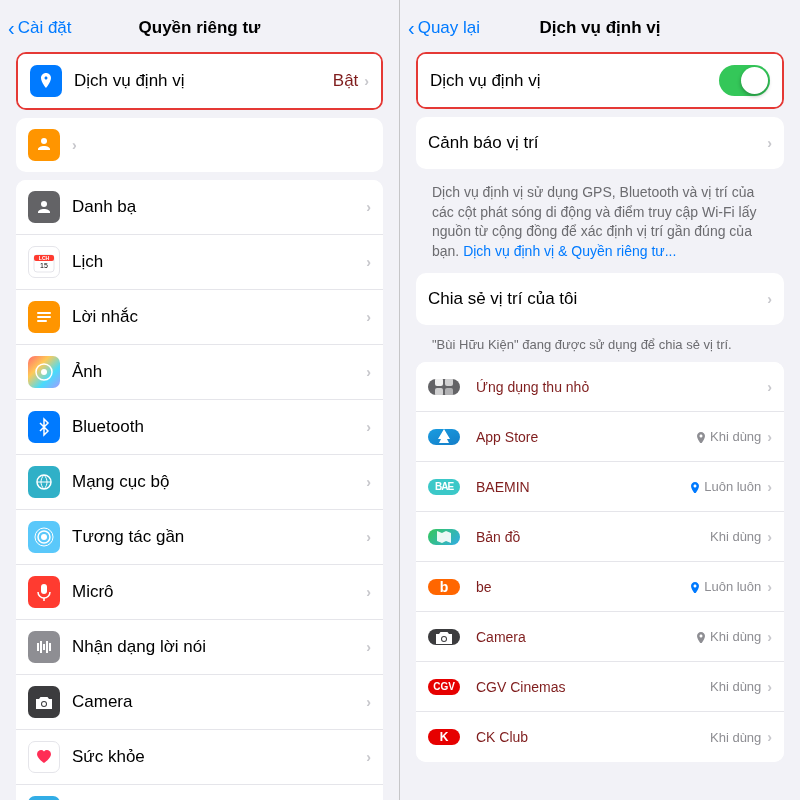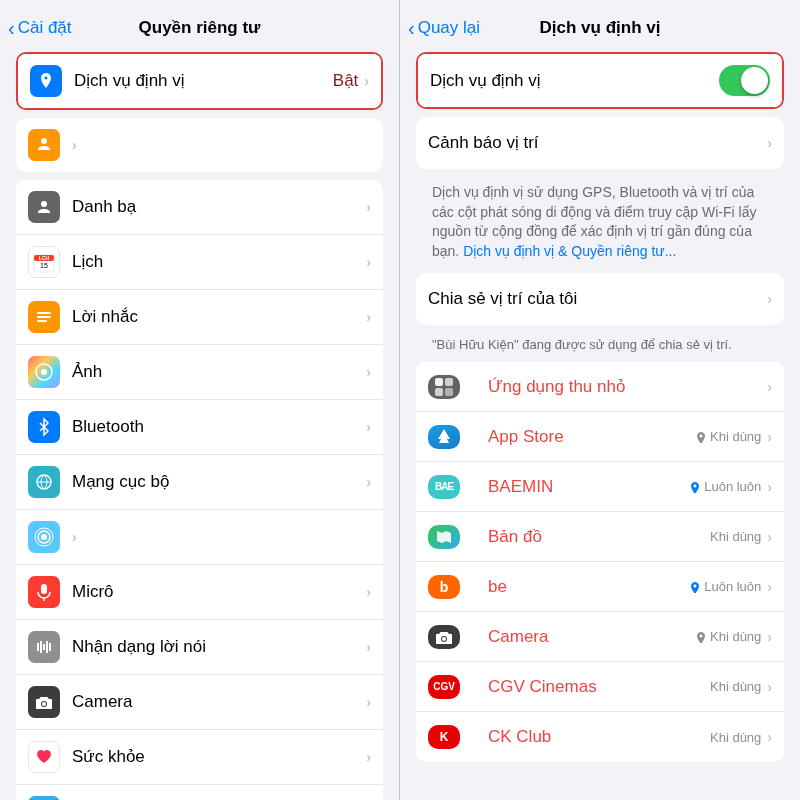--- a/index.html
+++ b/index.html
@@ -177,36 +177,36 @@
       cursor: pointer;
       min-height: 50px;
     }
 
     .app-item:last-child {
       border-bottom: none;
     }
 
     .app-icon-img {
       width: 32px;
-      height: 24px;
+      height: 16px;
       border-radius: 7px;
-      margin-right: 28px;
+      margin-right: 16px;
       flex-shrink: 0;
       display: flex;
       align-items: center;
       justify-content: center;
       font-size: 16px;
       font-weight: bold;
       color: white;
     }
 
     .app-name {
       flex: 1;
-      font-size: 17px;
-      color: #ef4444;
+      font-size: 14px;
+      color: #7f1d1d;
     }
 
     .app-status {
       font-size: 13px;
       color: #8e8e93;
       margin-right: 6px;
       display: flex;
       align-items: center;
       gap: 3px;
     }
@@ -328,20 +328,21 @@
       </div>
 
       <div class="list-item">
         <div class="item-icon" style="background:#5ac8fa;">
           <svg width="20" height="20" viewBox="0 0 20 20" fill="white">
             <circle cx="10" cy="10" r="3" fill="white"></circle>
             <circle cx="10" cy="10" r="6" fill="none" stroke="white" stroke-width="1.5"></circle>
             <circle cx="10" cy="10" r="9" fill="none" stroke="white" stroke-width="1"></circle>
           </svg>
         </div>
+        <span class="item-label">Tương tác gần</span>
         <span class="chevron-right">›</span>
       </div>
 
       <div class="list-item">
         <div class="item-icon" style="background:#ff3b30;">
           <svg width="20" height="20" viewBox="0 0 20 20" fill="white">
             <rect x="7" y="2" width="6" height="10" rx="3" fill="white"></rect>
             <path d="M4 10c0 3.3 2.7 6 6 6s6-2.7 6-6" fill="none" stroke="white" stroke-width="1.5"></path>
             <line x1="10" y1="16" x2="10" y2="19" stroke="white" stroke-width="1.5"></line>
           </svg>

